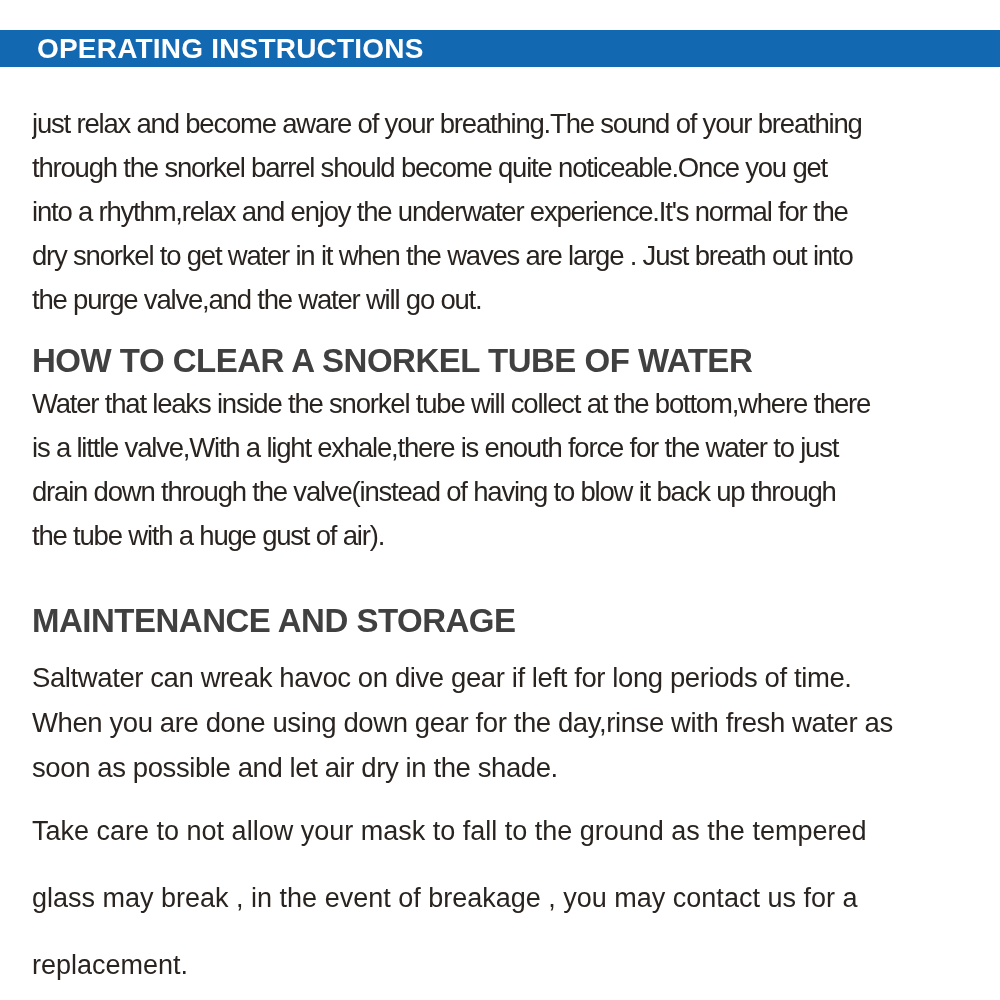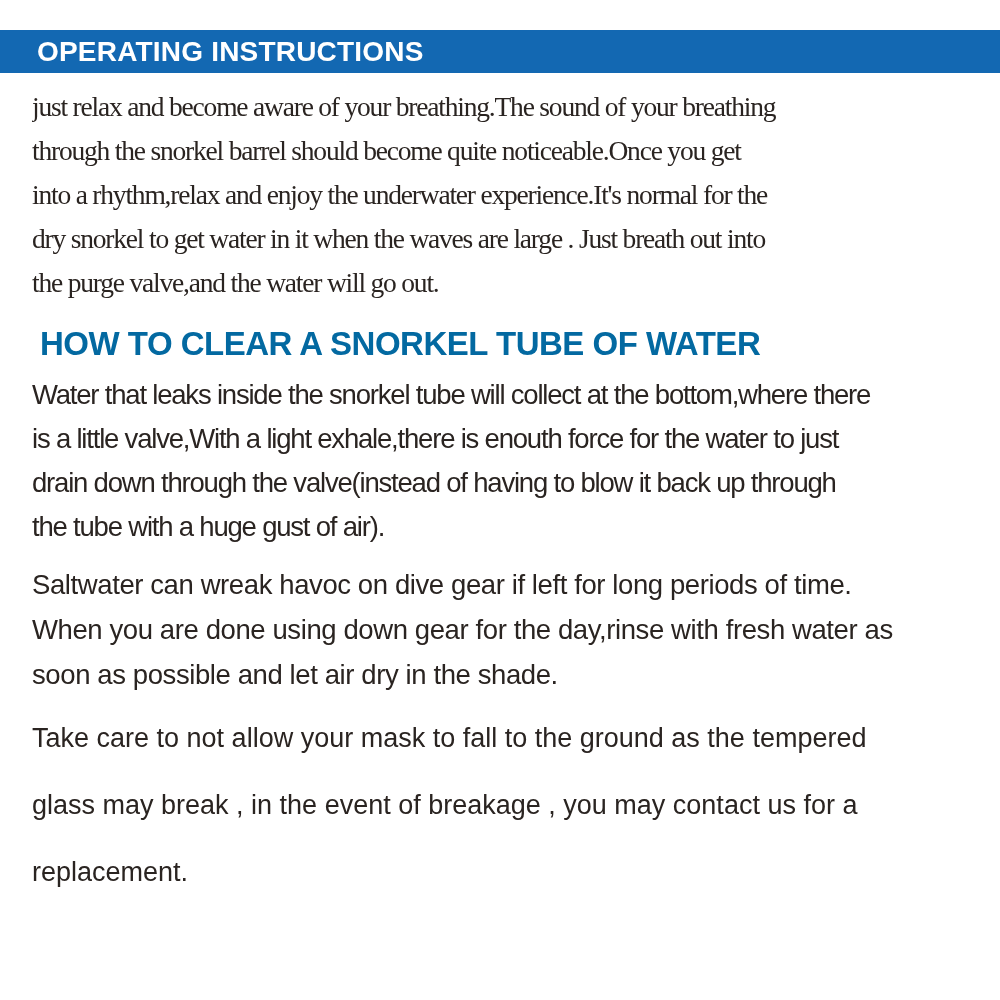--- a/index.html
+++ b/index.html
@@ -12,21 +12,21 @@
     font-family: "Liberation Sans", sans-serif;
   }
   .page {
     position: relative;
     width: 1000px;
     height: 1000px;
     background: #ffffff;
   }
   .title-bar {
     margin-top: 30px;
-    height: 43px;
+    height: 37px;
     width: 100%;
     background: #1368b2;
     display: flex;
     align-items: center;
     box-sizing: border-box;
     padding-left: 37px;
   }
   .title-bar .title-text {
     color: #ffffff;
     font-weight: 700;
@@ -42,25 +42,25 @@
   }
   .para {
     margin: 0;
     white-space: pre;
   }
   .para-tight {
     font-size: 27.5px;
     line-height: 44px;
     letter-spacing: -1.2px;
   }
-  .p-intro { margin-top: 12px; font-family: Liberation Serif, serif; }
+  .p-intro { margin-top: 35px; }
   .p-clear { }
   .section-heading {
-    margin: 8px;
-    color: #0369a1;
+    margin: 0;
+    color: #404040;
     font-weight: 700;
     font-size: 33px;
     line-height: 42px;
     letter-spacing: -0.5px;
     white-space: pre;
   }
   .h-clear { margin-top: 18px; }
   .h-maintenance { margin-top: 42px; }
   .p-rinse {
     margin-top: 13px;
@@ -92,20 +92,21 @@
 dry snorkel to get water in it when the waves are large . Just breath out into
 the purge valve,and the water will go out.</p>
 
     <h2 class="section-heading h-clear">HOW TO CLEAR A SNORKEL TUBE OF WATER</h2>
 
     <p class="para para-tight p-clear">Water that leaks inside the snorkel tube will collect at the bottom,where there
 is a little valve,With a light exhale,there is enouth force for the water to just
 drain down through the valve(instead of having to blow it back up through
 the tube with a huge gust of air).</p>
 
+    <h2 class="section-heading h-maintenance">MAINTENANCE AND STORAGE</h2>
 
     <p class="para p-rinse">Saltwater can wreak havoc on dive gear if left for long periods of time.
 When you are done using down gear for the day,rinse with fresh water as
 soon as possible and let air dry in the shade.</p>
 
     <p class="para p-mask">Take care to not allow your mask to fall to the ground as the tempered
 glass may break , in the event of breakage , you may contact us for a
 replacement.</p>
 
   </div>

